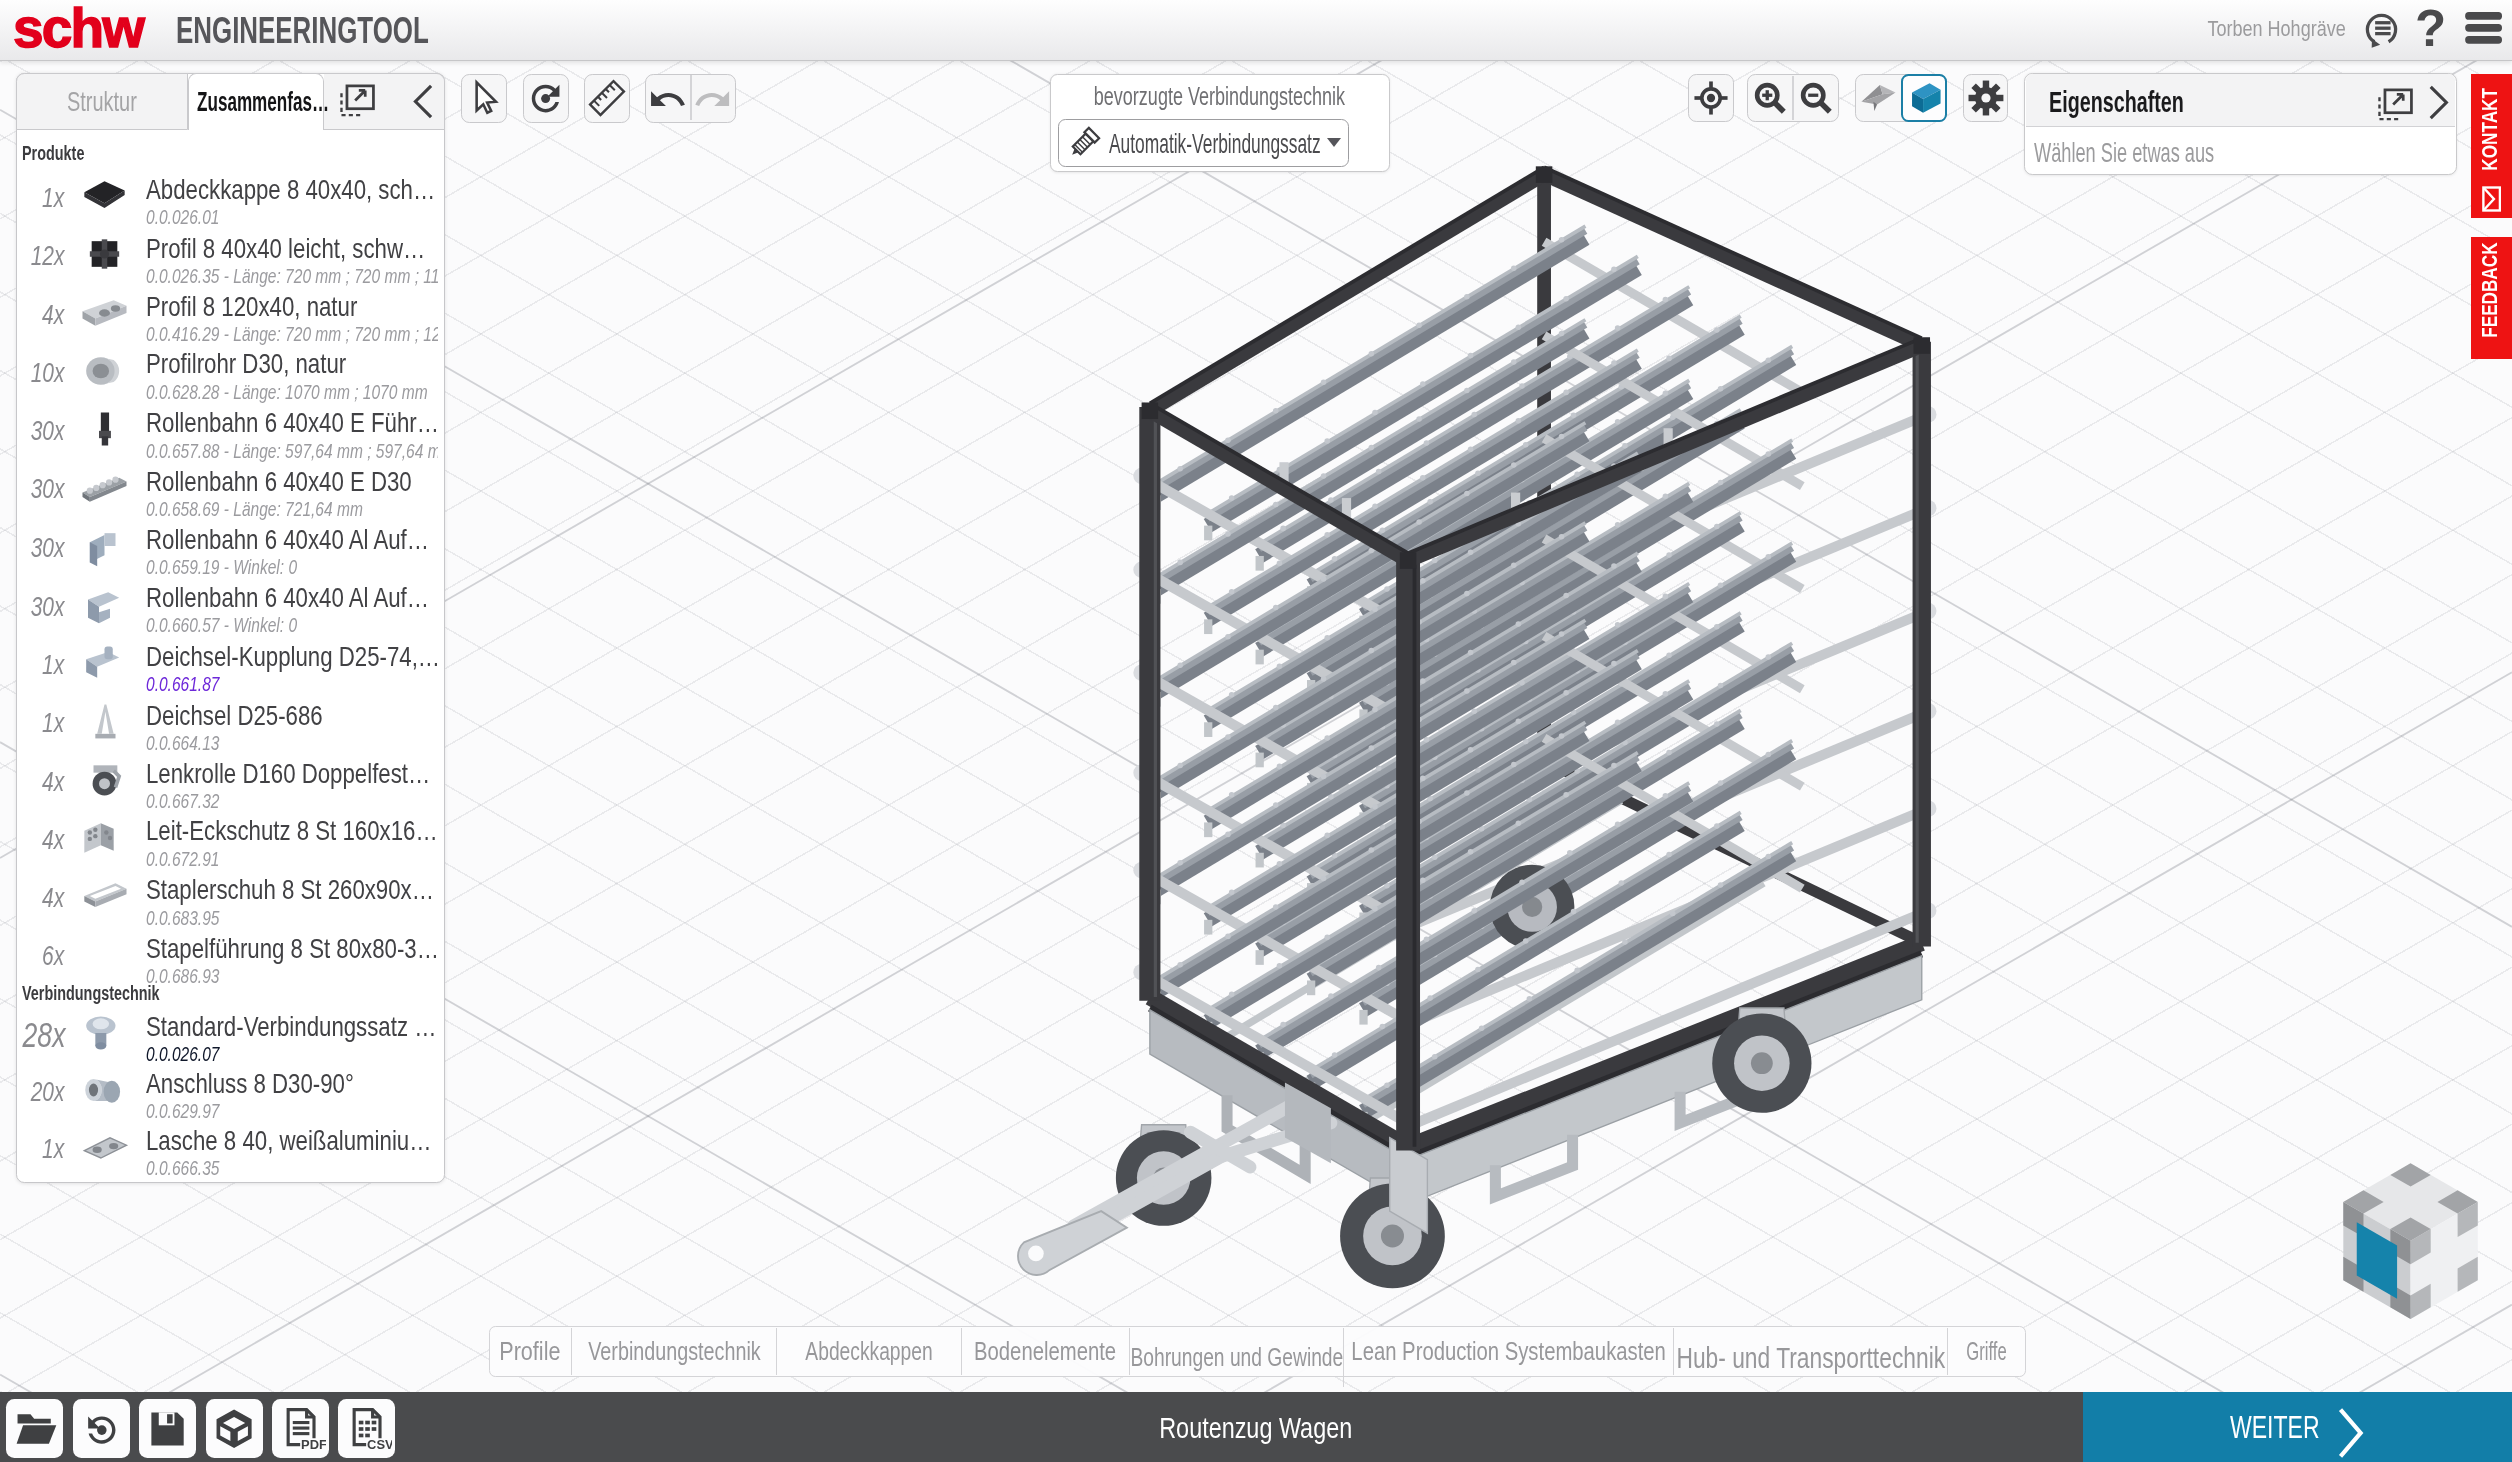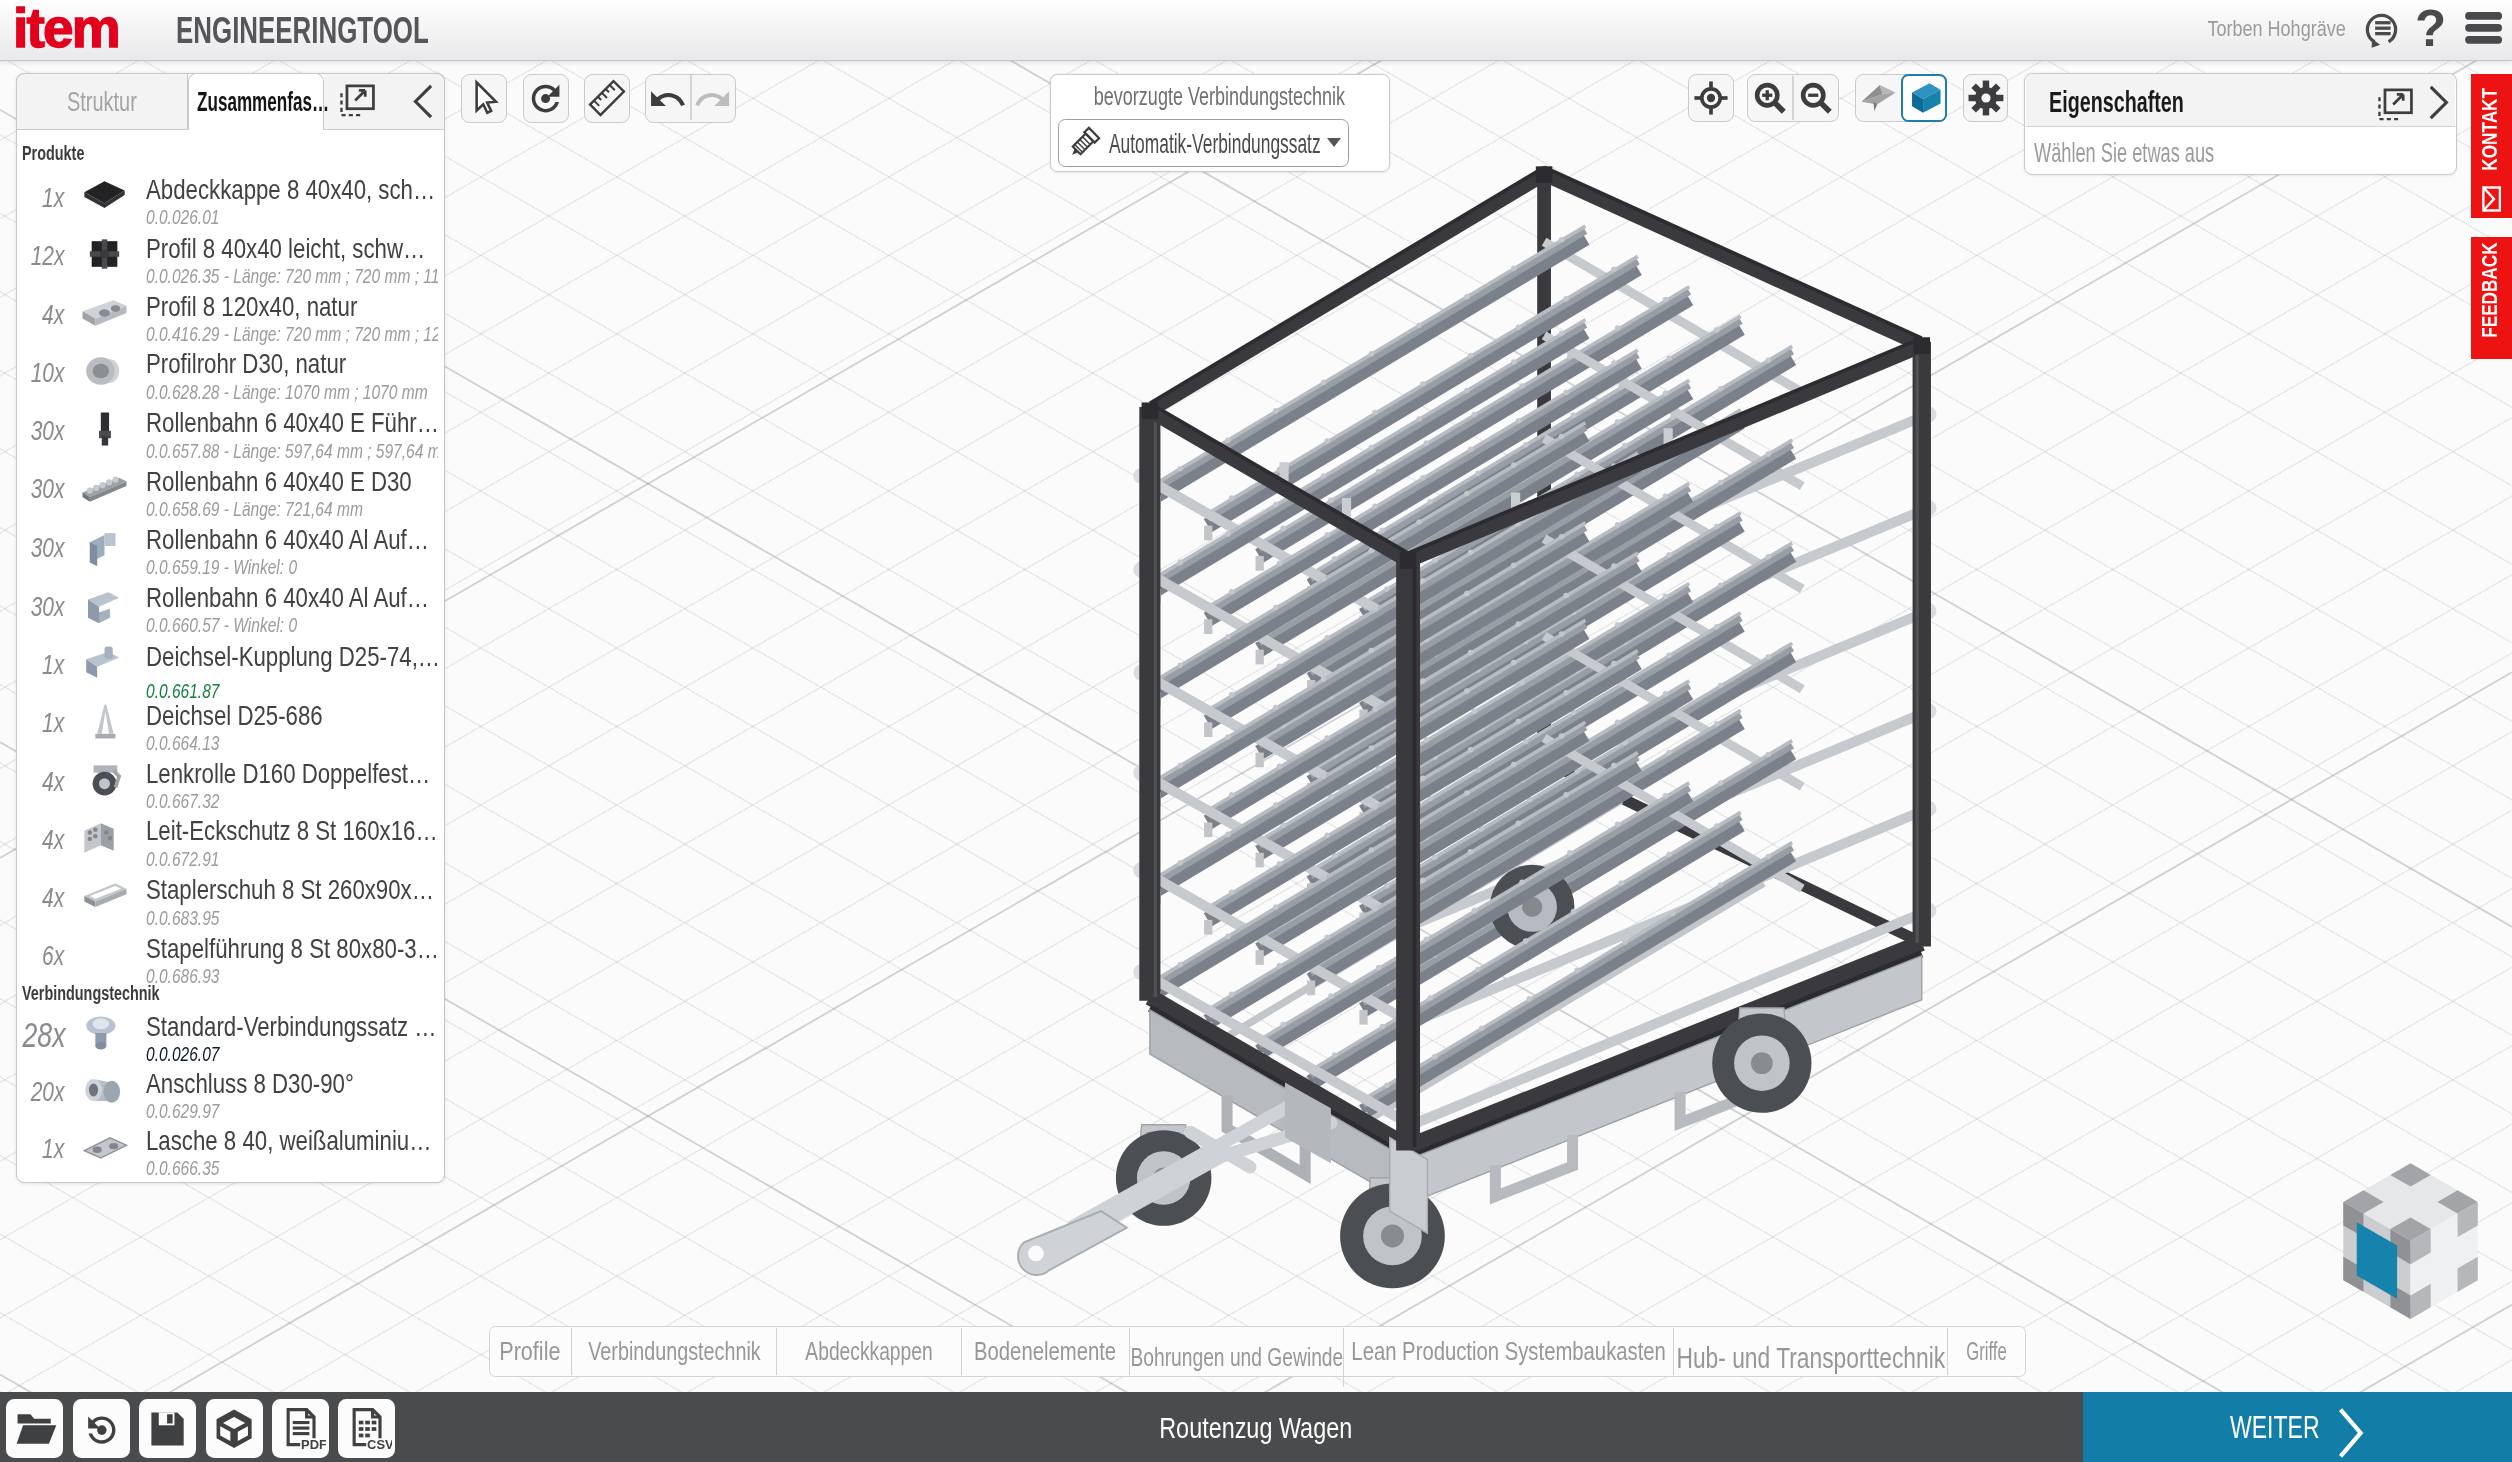--- a/index.html
+++ b/index.html
@@ -14,21 +14,21 @@
 background-image:
 repeating-linear-gradient(30deg,rgba(140,143,152,0.16) 0px,rgba(140,143,152,0.16) 1.5px,transparent 1.5px,transparent 68px),
 repeating-linear-gradient(150deg,rgba(140,143,152,0.16) 0px,rgba(140,143,152,0.16) 1.5px,transparent 1.5px,transparent 68px);
 }
 .btn{background:#f6f6f7;border:1.8px solid #c9c9cc;border-radius:8.3px;}
 .red{background:#ee1313;color:#fff;}
 .vtext{writing-mode:vertical-rl;transform:rotate(180deg) scaleY(0.78);font-weight:bold;}
 </style></head>
 <body>
 <div class="abs" id="topbar"></div>
-<div class="abs" style="left:13px;top:0px;height:61px;z-index:31;color:#e2001c;font-weight:bold;font-size:55px;letter-spacing:-1.8px;line-height:57px;-webkit-text-stroke:1.4px #e2001c;">item</div>
+<div class="abs" style="left:13px;top:0px;height:61px;z-index:31;color:#e2001c;font-weight:bold;font-size:55px;letter-spacing:-1.8px;line-height:57px;-webkit-text-stroke:1.4px #e2001c;">schw</div>
 <div class="abs" style="left:176px;top:11px;z-index:31;color:#56565a;font-size:37px;font-weight:bold;line-height:39px;"><span class="sx" style="transform:scaleX(0.7);">ENGINEERINGTOOL</span></div>
 <div class="abs" style="left:1794px;width:552px;text-align:right;top:16.5px;z-index:31;color:#9b9b9d;font-size:22px;font-weight:normal;line-height:24px;"><span class="sxr" style="transform:scaleX(0.82);">Torben Hohgräve</span></div>
 <svg class="abs" style="left:2362px;top:10px;z-index:31;" width="39" height="40" viewBox="0 0 42 44">
 <path d="M 28.8 34.9 A 15.5 15.5 0 1 0 13.2 34.9" fill="none" stroke="#4a4a4c" stroke-width="3.6"></path>
 <path d="M 10.5 31.5 L 10.2 41.5 L 19.5 38.2 Z" fill="#4a4a4c"></path>
 <g stroke="#4a4a4c" stroke-width="3.6">
       <line x1="14" y1="14" x2="31" y2="14"></line>
       <line x1="14" y1="20" x2="31" y2="20"></line>
       <line x1="14" y1="26" x2="31" y2="26"></line>
     </g>
@@ -645,21 +645,21 @@
   </svg>
 <div class="abs" style="left:146px;top:581px;width:292px;overflow:hidden;z-index:12;color:#414144;font-size:28.5px;line-height:32px;"><span class="sx" style="transform:scaleX(0.78);">Rollenbahn 6 40x40 Al Auf…</span></div>
 <div class="abs" style="left:146px;top:612px;width:292px;overflow:hidden;z-index:12;color:#9b9b9f;font-size:21px;font-style:italic;line-height:25px;"><span class="sx" style="transform:scaleX(0.74);">0.0.660.57 - Winkel: 0</span></div>
 <div class="abs" style="left:9.2px;top:650px;width:55px;text-align:right;z-index:12;color:#8a8a8e;font-size:27.6px;font-style:italic;line-height:29px;"><span class="sxr" style="transform:scaleX(0.76);">1x</span></div>
 <svg class="abs" style="left:77px;top:639px;z-index:12;" width="55" height="48" viewBox="0 0 60 52">
     <path d="M 10 22 L 34 14 L 46 20 L 22 30 Z" fill="#b9c3cf"></path>
     <path d="M 10 22 L 10 36 L 22 42 L 22 30 Z" fill="#8d9aab"></path>
     <rect x="30" y="8" width="9" height="14" rx="3" fill="#a5b1c0"></rect>
   </svg>
 <div class="abs" style="left:146px;top:640px;width:292px;overflow:hidden;z-index:12;color:#414144;font-size:28.5px;line-height:32px;"><span class="sx" style="transform:scaleX(0.78);">Deichsel-Kupplung D25-74,…</span></div>
-<div class="abs" style="left:146px;top:671px;width:292px;overflow:hidden;z-index:12;color:#15803d;font-size:21px;font-style:italic;line-height:25px;margin-top:7px;"><span class="sx" style="transform:scaleX(0.74);">0.0.661.87</span></div>
+<div class="abs" style="left:146px;top:671px;width:292px;overflow:hidden;z-index:12;color:#6d28d9;font-size:21px;font-style:italic;line-height:25px;"><span class="sx" style="transform:scaleX(0.74);">0.0.661.87</span></div>
 <div class="abs" style="left:9.2px;top:708px;width:55px;text-align:right;z-index:12;color:#8a8a8e;font-size:27.6px;font-style:italic;line-height:29px;"><span class="sxr" style="transform:scaleX(0.76);">1x</span></div>
 <svg class="abs" style="left:77px;top:697px;z-index:12;" width="55" height="48" viewBox="0 0 60 52">
     <path d="M 30 8 L 22 40 L 27 40 L 31 16 L 35 40 L 40 40 L 32 8 Z" fill="#c3c7cc"></path>
     <rect x="20" y="40" width="22" height="5" fill="#a8acb2"></rect>
   </svg>
 <div class="abs" style="left:146px;top:699px;width:292px;overflow:hidden;z-index:12;color:#414144;font-size:28.5px;line-height:32px;"><span class="sx" style="transform:scaleX(0.78);">Deichsel D25-686</span></div>
 <div class="abs" style="left:146px;top:730px;width:292px;overflow:hidden;z-index:12;color:#9b9b9f;font-size:21px;font-style:italic;line-height:25px;"><span class="sx" style="transform:scaleX(0.74);">0.0.664.13</span></div>
 <div class="abs" style="left:9.2px;top:767px;width:55px;text-align:right;z-index:12;color:#8a8a8e;font-size:27.6px;font-style:italic;line-height:29px;"><span class="sxr" style="transform:scaleX(0.76);">4x</span></div>
 <svg class="abs" style="left:77px;top:756px;z-index:12;" width="55" height="48" viewBox="0 0 60 52">
     <path d="M 18 10 L 44 10 L 44 18 L 18 18 Z" fill="#b0b4ba"></path>

